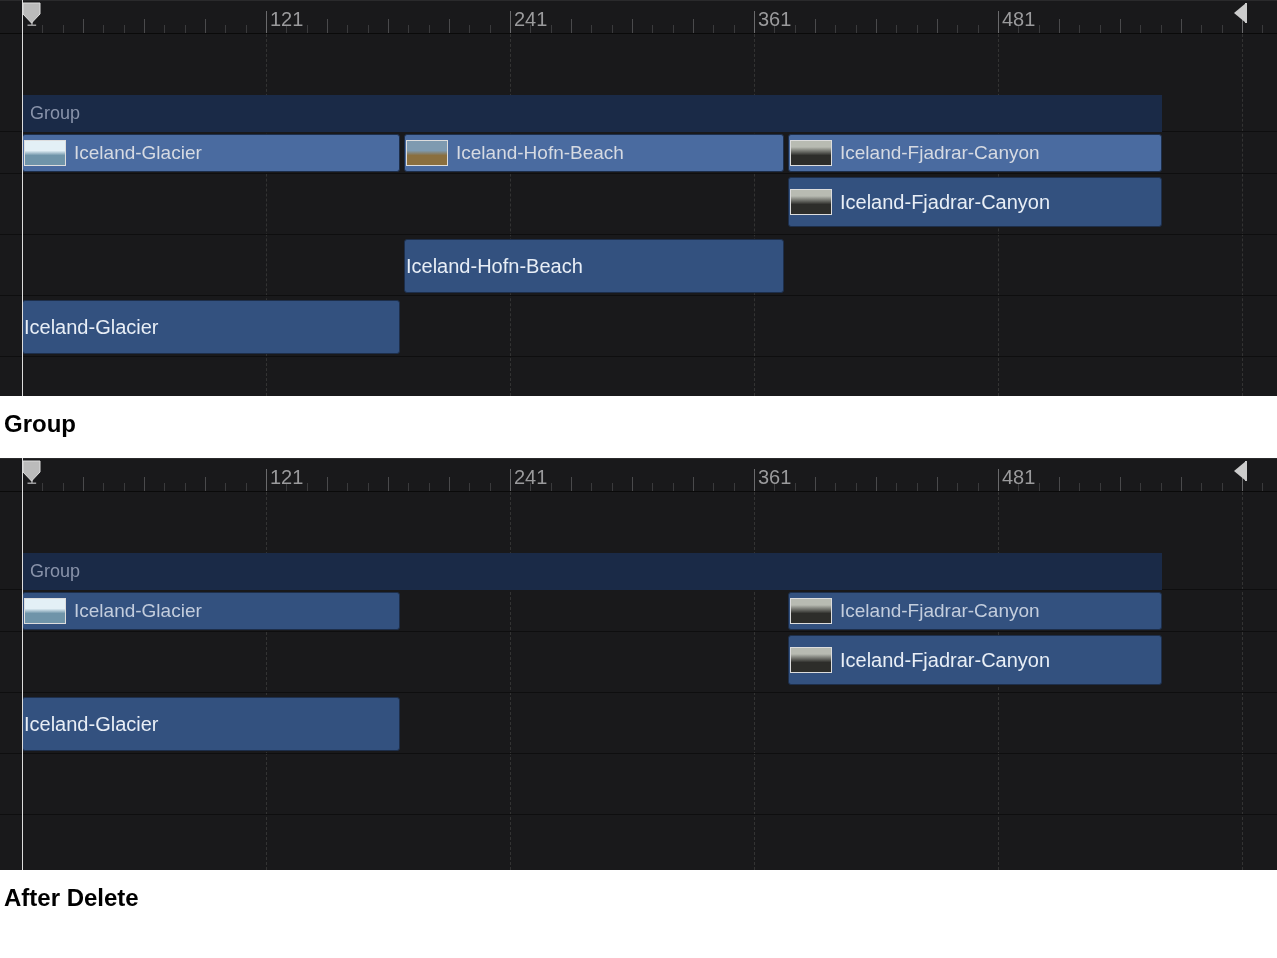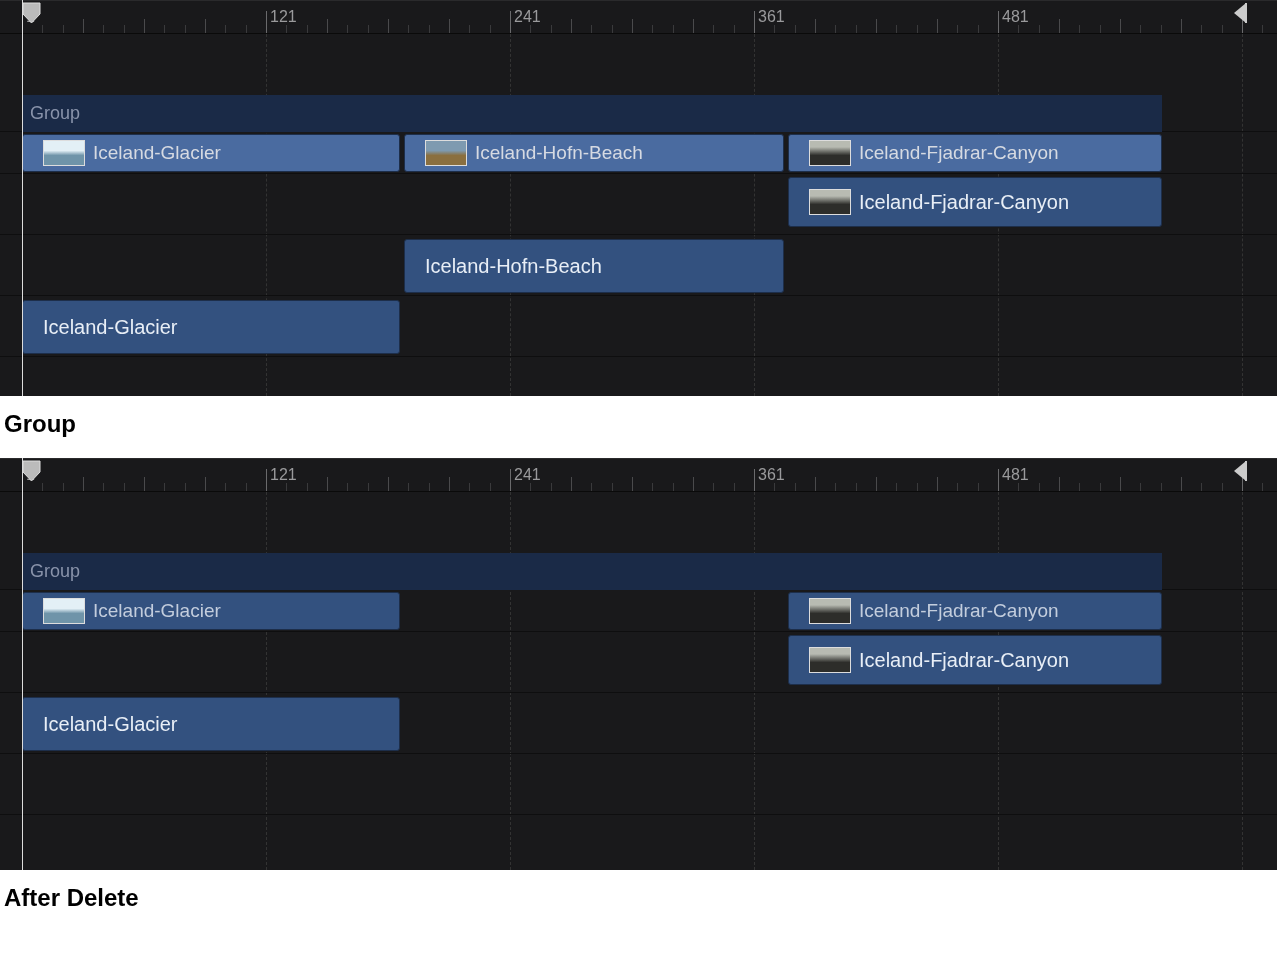--- a/index.html
+++ b/index.html
@@ -38,21 +38,21 @@
     bottom: 0;
     width: 1px;
     background: #4a4a4c;
   }
   .tick.small { height: 8px; background: #3a3a3c; }
   .tick.med { height: 14px; }
   .tick.big { height: 22px; background: #6a6a6c; }
   .ruler-label {
     position: absolute;
     top: 7px;
-    font-size: 16px;
+    font-size: 20px;
     color: #9a9a9c;
     transform: translateX(4px);
     font-weight: 400;
   }
   .tracks {
     position: relative;
   }
   .track-row {
     position: relative;
     height: 61px;
@@ -68,21 +68,21 @@
     width: 0;
     border-left: 1px dashed #333;
   }
   .clip {
     position: absolute;
     top: 0;
     bottom: 0;
     border-radius: 3px;
     display: flex;
     align-items: center;
-    padding-left: 20px;
+    padding-left: 1px;
     font-size: 20px;
     color: #e8eef6;
     overflow: hidden;
     white-space: nowrap;
   }
   .clip.standard {
     background: #33517f;
     border: 1px solid #1d2e4a;
     height: 54px;
     top: 4px;

